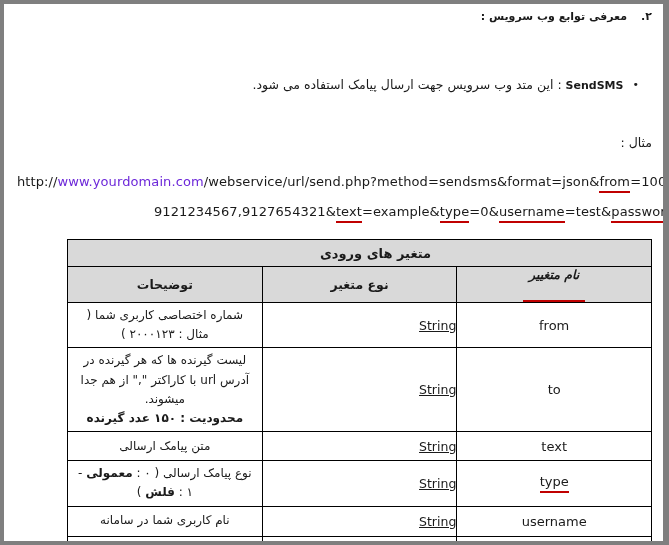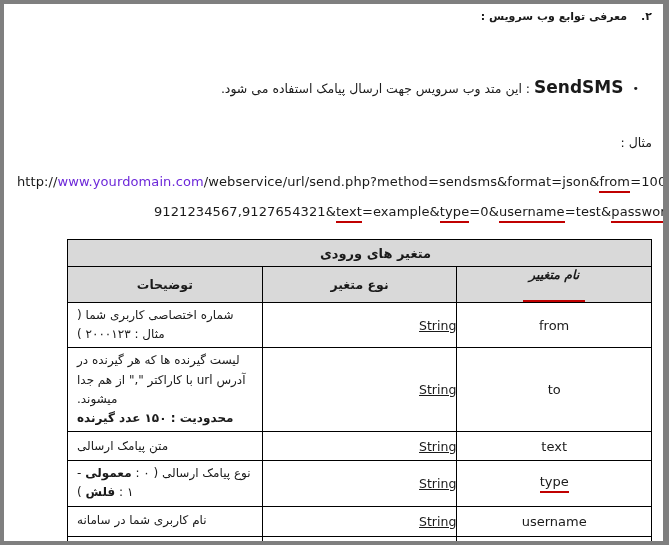--- a/index.html
+++ b/index.html
@@ -26,21 +26,21 @@
     font-weight: bold; font-size: 11px;
     white-space: nowrap;
   }
   .heading .num { margin-left: 14px; }
   
   .bullet-line {
     position: absolute; top: 73px; right: 24px;
     direction: rtl; font-size: 12.5px; white-space: nowrap;
   }
   .bullet-line .bullet { font-size: 11px; margin-left: 9px; position: relative; top: -1px; }
-  .bullet-line b { font-size: 17px; }
+  .bullet-line b { font-size: 11px; }
   
   .example {
     position: absolute; top: 131px; right: 11px;
     direction: rtl; font-size: 12.5px;
   }
   
   .url-line {
     position: absolute;
     direction: ltr; font-size: 13px; letter-spacing: 0.1px;
     white-space: nowrap; color: #1a1a1a;
@@ -68,21 +68,21 @@
     height: 27px; background: #d9d9d9;
     text-align: center; font-weight: bold; font-size: 13px; padding-left: 32px;
   }
   .t-head td {
     height: 18px; background: #d9d9d9;
     text-align: center; font-weight: bold; font-size: 12.5px;
   }
   .cell-name { text-align: center; font-size: 13px; }
   .cell-type { text-align: right; font-size: 12.5px; text-decoration: underline; }
   .cell-desc {
-    text-align: left; font-size: 12px;
+    text-align: center; font-size: 12px;
     padding: 3px 9px; line-height: 1.6; margin-top: 16px;
   }
   .row-from  td { height: 33px; }
   .row-to    td { height: 68px; }
   .row-text  td { height: 29px; }
   .row-type  td { height: 30px; }
   .row-user  td { height: 30px; }
   .row-pass  td { height: 47px; }
   .row-pass .cell-desc { line-height: 1.55; }
   .name-underline {

